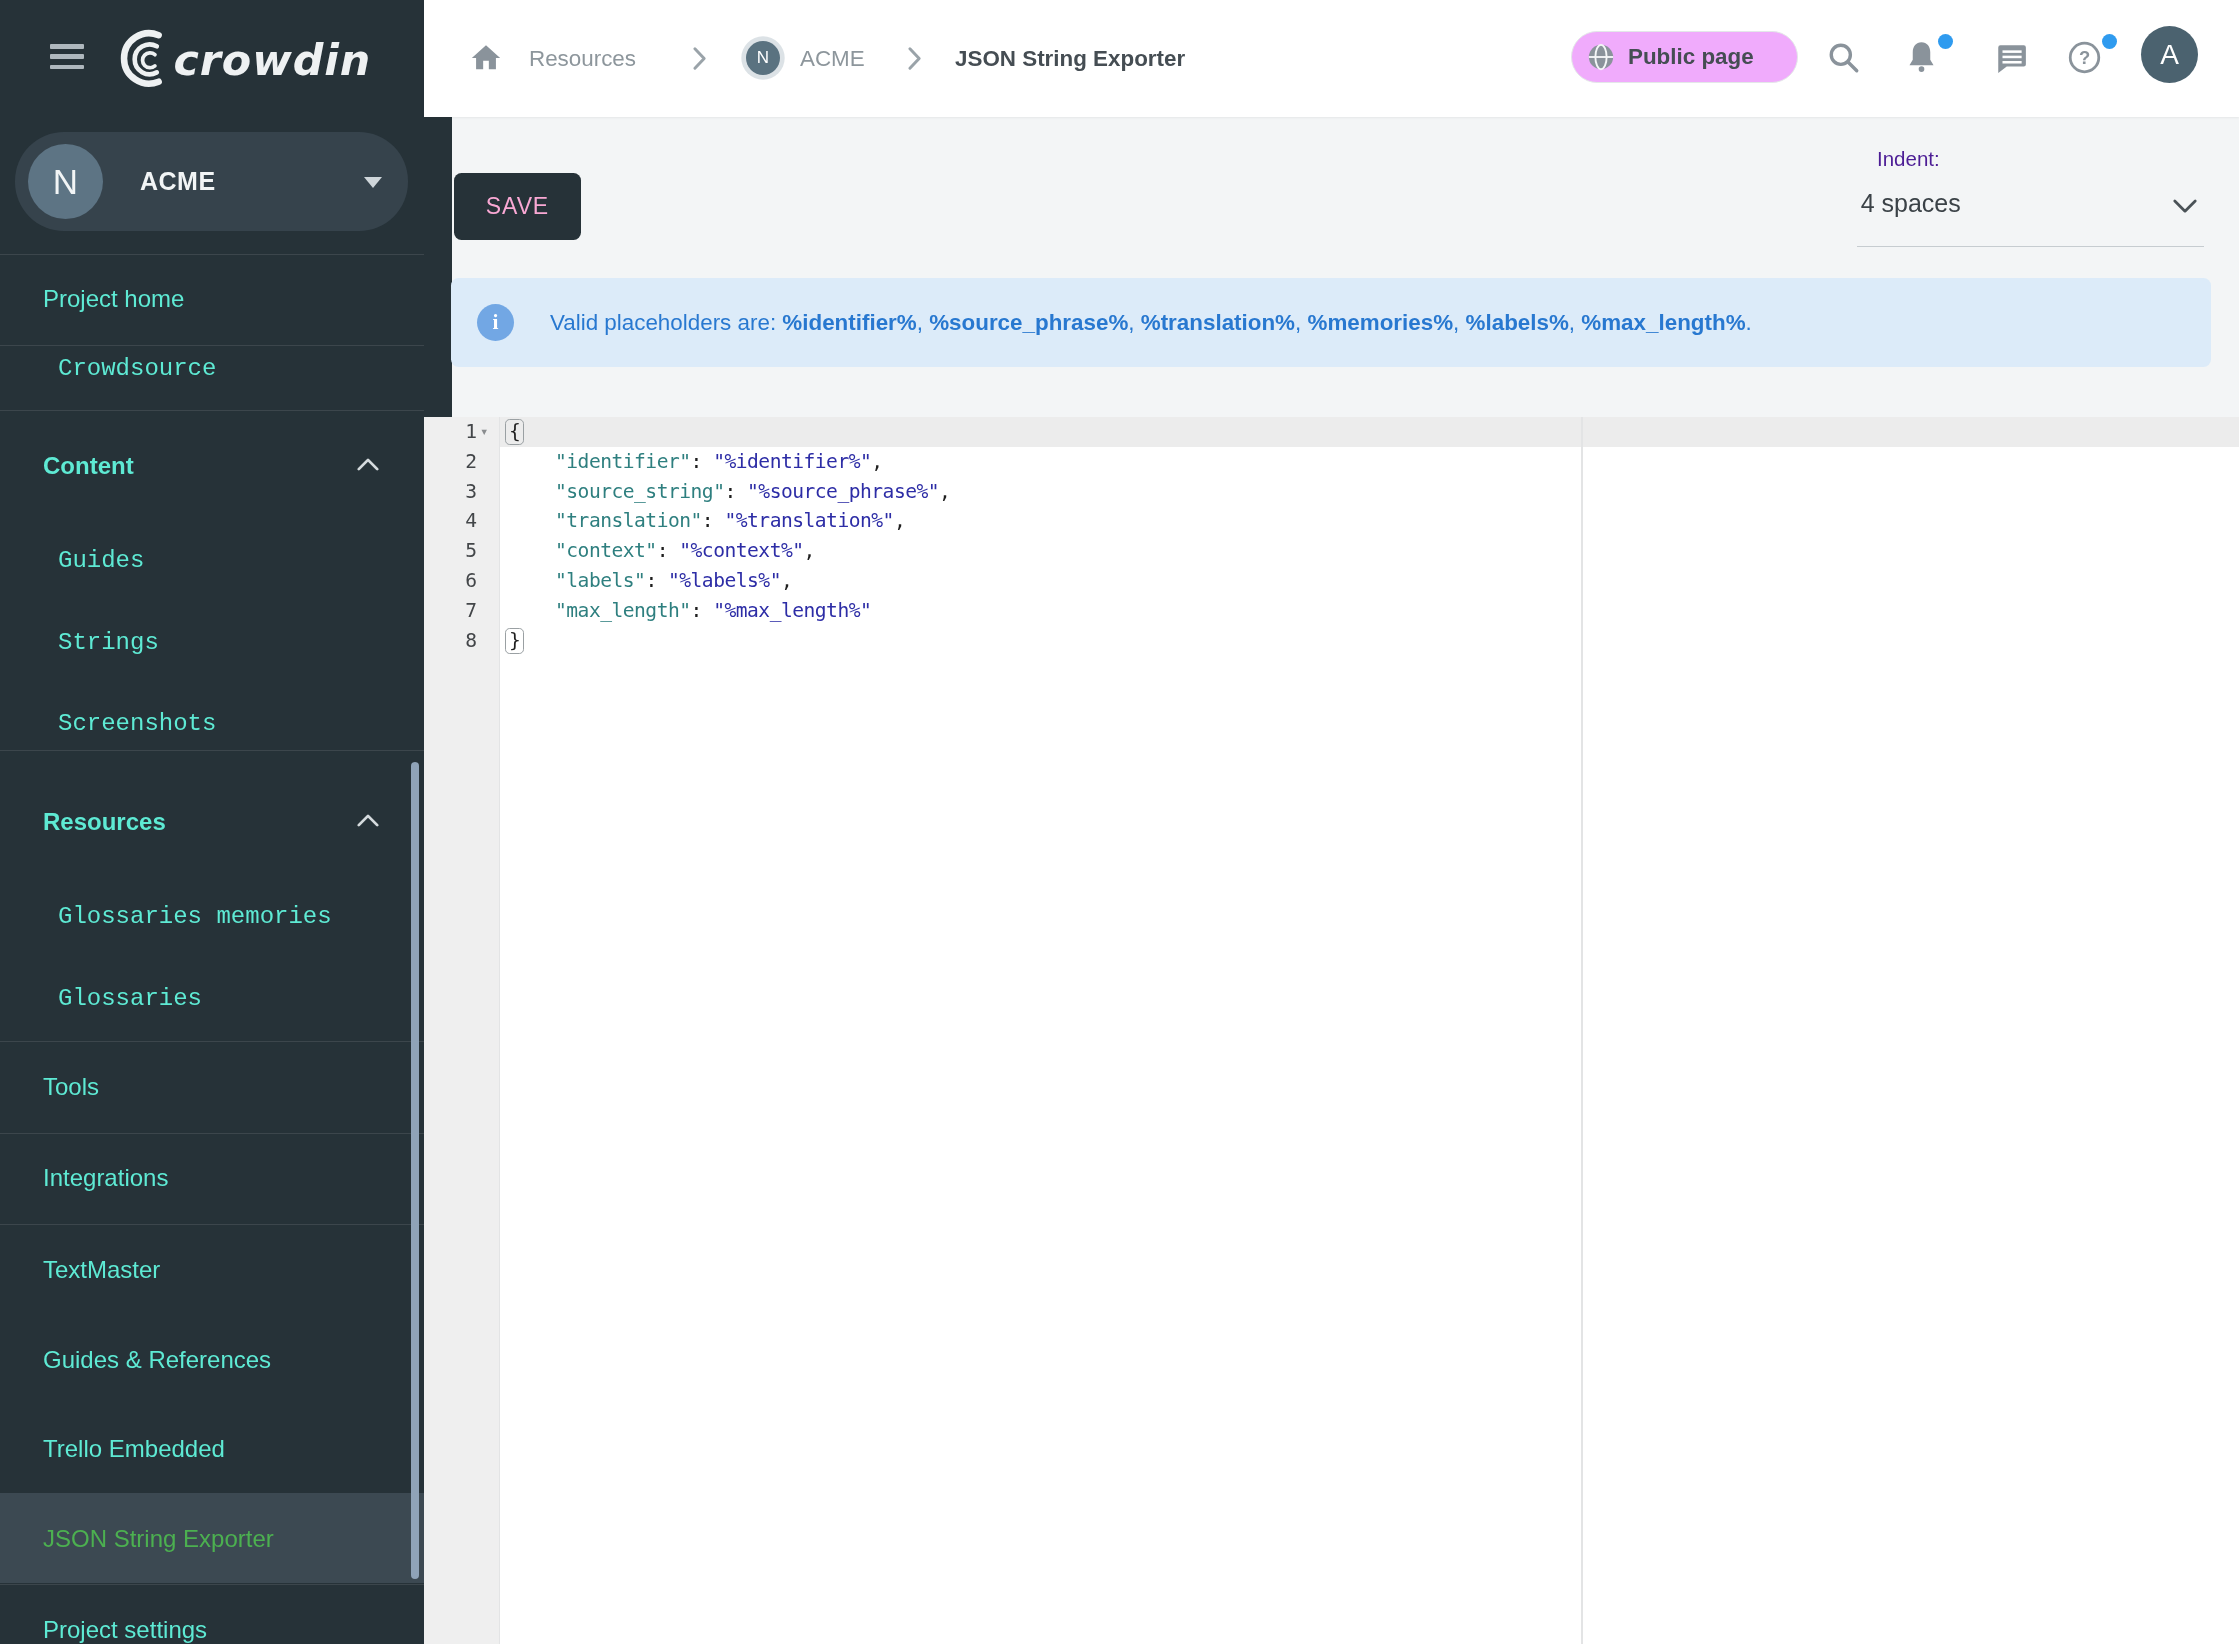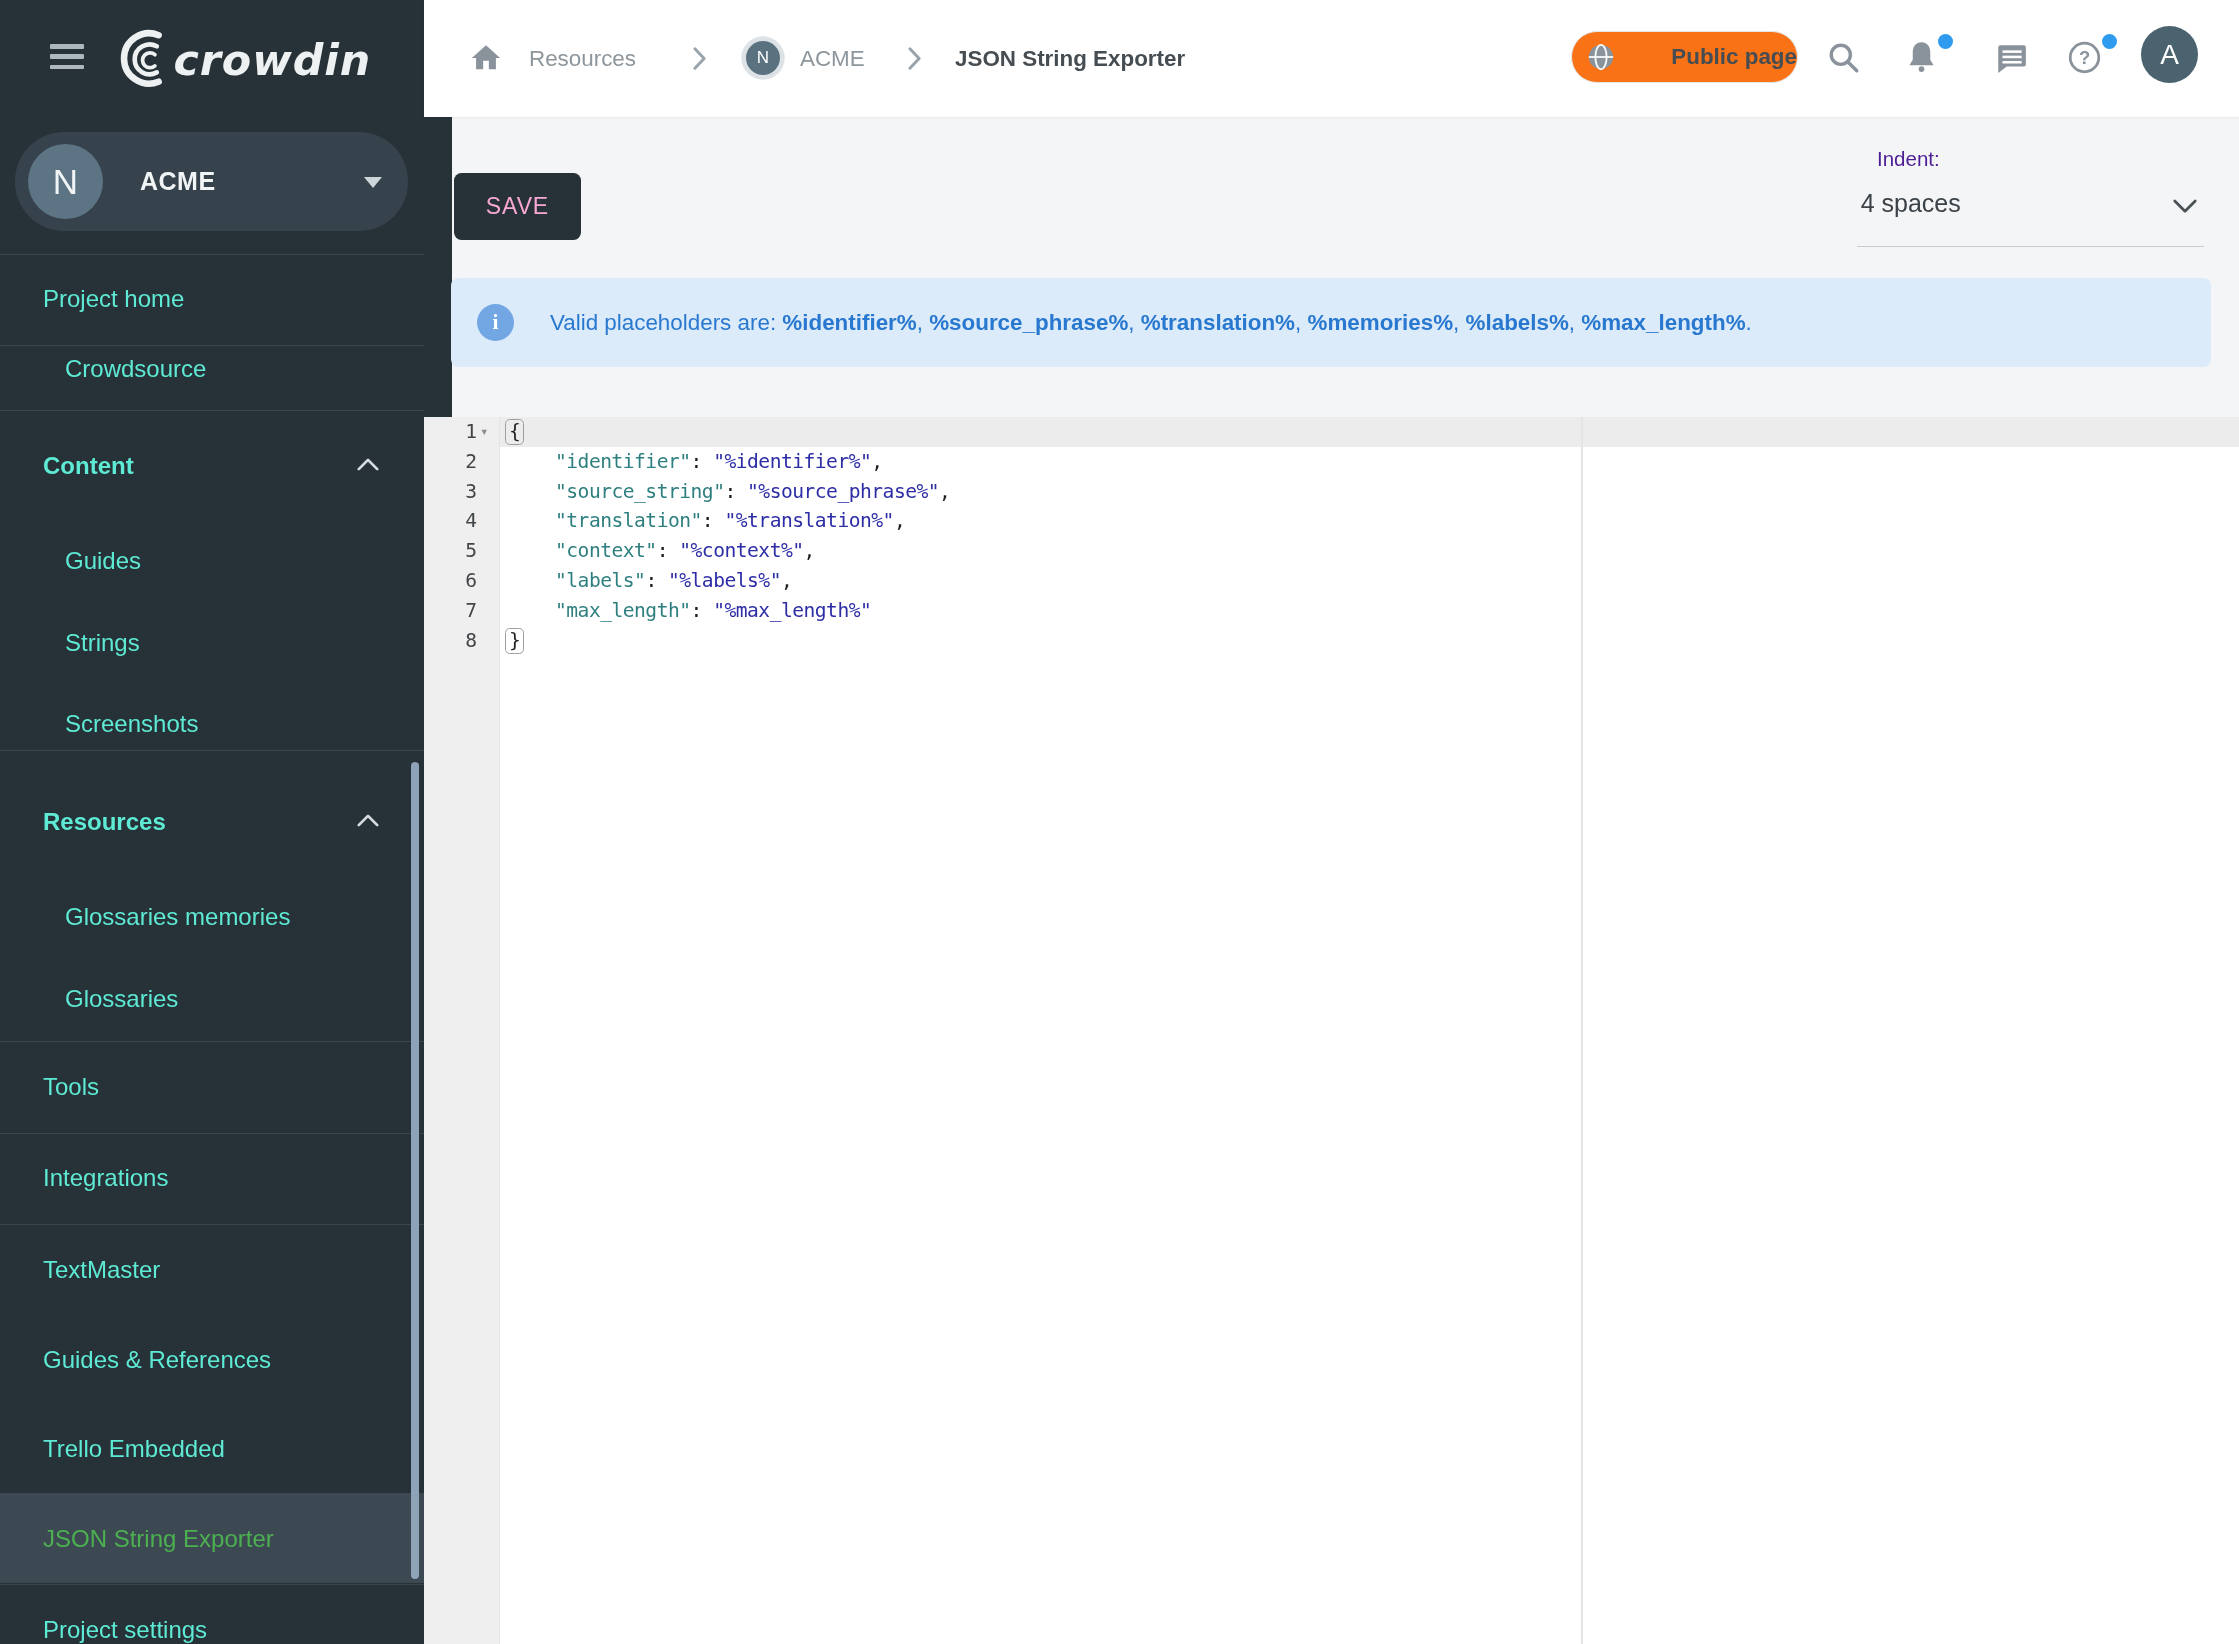--- a/index.html
+++ b/index.html
@@ -16,42 +16,42 @@
   .pill .avatar{position:absolute;left:13px;top:12px;width:75px;height:75px;border-radius:50%;
         background:#5d7484;color:#f2f5f6;font-size:35px;text-align:center;line-height:75px;}
   .pill .pname{position:absolute;left:125px;top:0;height:99px;line-height:99px;
         color:#f2f5f6;font-size:25px;font-weight:700;letter-spacing:0.5px;}
   .pill .caret{position:absolute;right:26px;top:45px;width:0;height:0;
         border-left:9.3px solid transparent;border-right:9.3px solid transparent;
         border-top:11.2px solid #cfd6da;}
   .sep{position:absolute;left:0;width:424px;height:0.9px;background:rgba(255,255,255,.10);}
   .nav{position:absolute;left:43px;height:30px;line-height:30px;font-size:24px;
        color:#5eead4;white-space:nowrap;cursor:pointer;}
-  .nav.sub{left:65px;}
+  .nav.sub{left:58px;font-family:Liberation Mono, monospace;}
   .nav.section{font-weight:700;}
   .activerow{position:absolute;left:0;top:1493px;width:424px;height:90px;background:#3c4952;}
   .nav.active{color:#4cb050;}
   .sectioncaret{position:absolute;left:356px;width:24px;height:15px;}
   .thumb{position:absolute;left:411px;top:762px;width:8.4px;height:817px;border-radius:4.7px;
          background:#8fa3b8;cursor:pointer;}
 
   
   .topbar{position:absolute;left:424px;top:0;width:1815px;height:117px;background:#ffffff;
           box-shadow:0 0.9px 2.8px rgba(0,0,0,.10);}
   .crumbtxt{position:absolute;top:0;height:117px;line-height:117px;font-size:22.4px;color:#8d969c;
             white-space:nowrap;cursor:pointer;}
   .crumbchev{position:absolute;top:46px;width:16px;height:25px;}
   .ncircle{position:absolute;left:322px;top:41px;width:34px;height:34px;border-radius:50%;
            background:#5a7280;color:#fff;font-size:17px;text-align:center;line-height:34px;
            box-shadow:0 0 0 4.7px rgba(96,125,139,.22);cursor:pointer;}
   .pagetitle{position:absolute;left:531px;top:0;height:117px;line-height:117px;
              font-size:22.4px;font-weight:700;color:#454d53;white-space:nowrap;}
   .pubpill{position:absolute;left:1147px;top:31px;width:227px;height:52px;border-radius:27px;
-           border:1.9px solid #e4e7e9;background:#f97316;display:flex;align-items:center;
-           gap:12px;padding-left:14px;box-sizing:border-box;cursor:pointer;justify-content:space-between;}
+           border:1.9px solid #e4e7e9;background:#f0abfc;display:flex;align-items:center;
+           gap:12px;padding-left:14px;box-sizing:border-box;cursor:pointer;}
   .pubpill span{font-size:22.4px;font-weight:700;color:#454d53;}
   .hicon{position:absolute;cursor:pointer;}
   .dot{position:absolute;width:15px;height:15px;border-radius:50%;background:#2f9bef;}
   .uavatar{position:absolute;left:1717px;top:26px;width:57px;height:57px;border-radius:50%;
            background:#4b626f;color:#fff;font-size:28px;text-align:center;line-height:57px;
            cursor:pointer;}
 
   
   .savebtn{position:absolute;left:454px;top:173px;width:127px;height:67px;border:none;
            background:#263238;color:#f9a8d4;font-family:"Liberation Sans",sans-serif;

